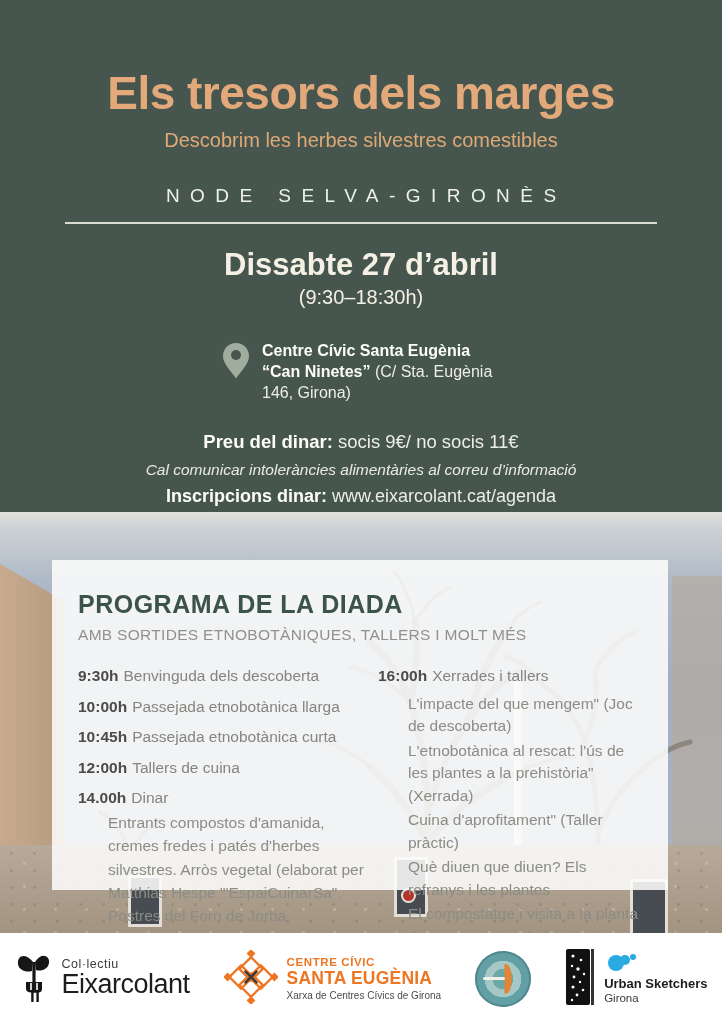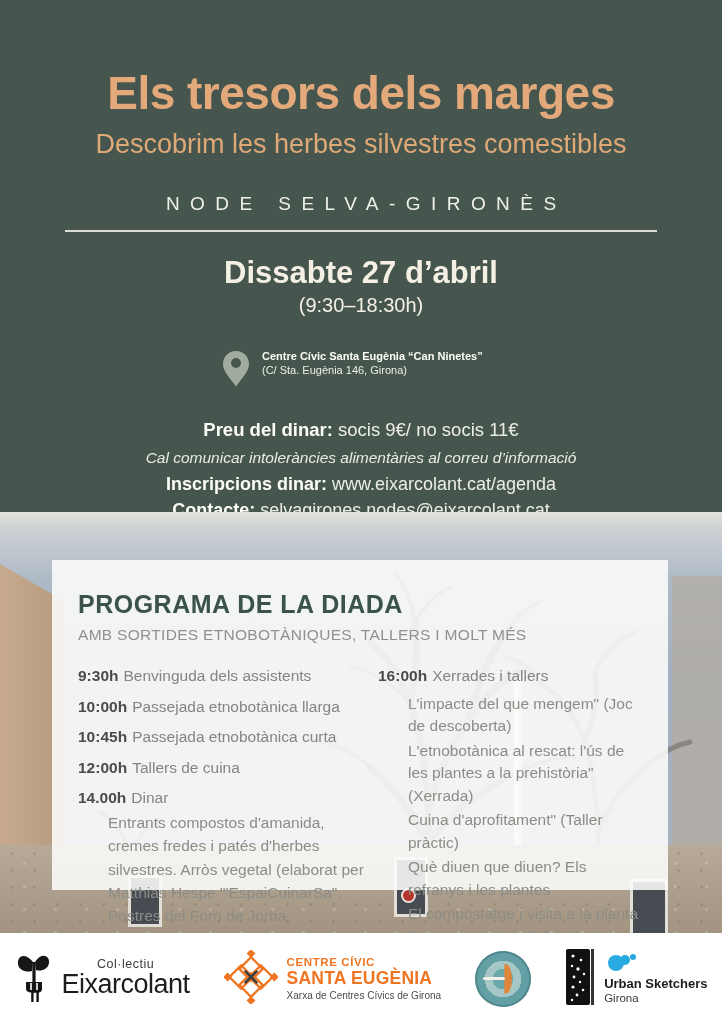--- a/index.html
+++ b/index.html
@@ -3,27 +3,27 @@
 <meta charset="utf-8">
 <style>
   html,body{margin:0;padding:0;background:#888;}
   .poster{position:relative;width:722px;height:1024px;margin:0 auto;overflow:hidden;
           font-family:"Liberation Sans",sans-serif;background:#f9a8d4;}
 
   
   .hero{position:absolute;top:0;left:0;width:100%;height:512px;background:#46564e;
         text-align:center;color:#f0efe8;}
   .hero h1{margin:0;padding-top:66px;font-size:46px;font-weight:bold;color:#e4a97a;letter-spacing:-0.5px;}
-  .hero .subtitle{margin-top:9px;font-size:27px;color:#dfa877;}
+  .hero .subtitle{margin-top:9px;font-size:20px;color:#dfa877;}
   .hero .node{margin-top:33px;font-size:19px;color:#eef1e9;letter-spacing:0.55em;padding-left:0.55em;font-weight:500;}
   .rule{width:592px;margin:15px auto 0;border:none;border-top:2px solid #d9ddd4;}
   .hero .date{margin-top:23px;font-size:31px;font-weight:bold;color:#f4f0e4;}
   .hero .hours{margin-top:3px;font-size:20px;color:#f4f0e4;}
   .info-row{display:flex;justify-content:center;gap:30px;margin-top:32px;text-align:left;}
-  .info-item{display:flex;gap:12px;font-size:11px;line-height:1.3;color:#eceee6;}
+  .info-item{display:flex;gap:12px;font-size:16px;line-height:1.3;color:#eceee6;}
   .info-item.venue{width:278px;}
   .info-item.inclusive{width:262px;}
   .info-item b{color:#fdfdf8;}
   .info-icon-wrap{flex:0 0 auto;padding-top:1px;}
   .hero p{margin:0;}
   .price{margin-top:28px !important;font-size:18.5px;color:#eceee6;}
   .price b,.signup b,.contact b{color:#fdfdf8;}
   .note{margin-top:8px !important;font-style:italic;font-size:15.5px;color:#e9ebe2;}
   .signup{margin-top:7px !important;font-size:18px;color:#eceee6;}
   .contact{margin-top:5px !important;font-size:18px;color:#eceee6;}
@@ -63,21 +63,21 @@
   .sched-item .l{color:#85857f;margin-left:5px;}
   .detail{margin:2px 0 0;padding-left:30px;font-size:15.5px;color:#8c8c86;line-height:1.5;}
   .detail-item{margin:0 0 2px;padding-left:30px;font-size:15.5px;color:#8c8c86;line-height:1.45;}
   .col-right .end{margin-top:10px;}
 
   
   .footer{position:absolute;left:0;bottom:0;width:100%;height:91px;background:#fff;
     display:flex;align-items:center;justify-content:center;gap:34px;}
   .logo{display:flex;align-items:center;}
   .logo-eix{gap:9px;}
-  .eix-text{text-align:center;}
+  .eix-text{text-align:left;}
   .eix-top{font-size:12.5px;color:#3c3c3c;letter-spacing:.5px;}
   .eix-name{font-size:27px;color:#1d1d1b;letter-spacing:-.5px;margin-top:-2px;}
   .logo-cc{gap:9px;}
   .cc-text{text-align:left;line-height:1.12;}
   .cc-l1{font-size:11.5px;font-weight:bold;color:#ee7623;letter-spacing:.6px;}
   .cc-l2{font-size:17.5px;font-weight:bold;color:#ee7623;letter-spacing:.2px;}
   .cc-l3{font-size:10px;color:#4c4c4c;margin-top:2px;}
   .esp-circle{width:56px;height:56px;border-radius:50%;position:relative;
     background:radial-gradient(circle at 50% 50%, #6ba8aa 0 26%, #a5c8c6 26% 46%, #62a0a5 46% 74%, #5b98a0 74% 100%);
     box-shadow:inset 0 0 0 2px rgba(60,110,115,.5);}
@@ -136,21 +136,21 @@
     <div class="win win1"></div>
     <div class="win win2"></div>
     <div class="win win3"></div>
     <div class="redsign"></div>
 
     <div class="panel">
       <h2>PROGRAMA DE LA DIADA</h2>
       <div class="panel-sub">AMB SORTIDES ETNOBOTÀNIQUES, TALLERS I MOLT MÉS</div>
       <div class="columns">
         <div class="col-left">
-          <p class="sched-item"><span class="t">9:30h</span><span class="l">Benvinguda dels assistents</span></p>
+          <p class="sched-item"><span class="t">9:30h</span><span class="l">Benvinguda dels descoberta</span></p>
           <p class="sched-item"><span class="t">10:00h</span><span class="l">Passejada etnobotànica llarga</span></p>
           <p class="sched-item"><span class="t">10:45h</span><span class="l">Passejada etnobotànica curta</span></p>
           <p class="sched-item"><span class="t">12:00h</span><span class="l">Tallers de cuina</span></p>
           <p class="sched-item" style="margin-bottom:4px;"><span class="t">14.00h</span><span class="l">Dinar</span></p>
           <p class="detail">Entrants compostos d'amanida, cremes fredes i patés d'herbes silvestres. Arròs vegetal (elaborat per Matthias Hespe "'EspaiCuinarSa".  Postres del Forn de Jorba</p>
         </div>
         <div class="col-right">
           <p class="sched-item" style="margin-bottom:8px;"><span class="t">16:00h</span><span class="l">Xerrades i tallers</span></p>
           <p class="detail-item">L'impacte del que mengem" (Joc de descoberta)</p>
           <p class="detail-item">L'etnobotànica al rescat: l'ús de les plantes a la prehistòria" (Xerrada)</p>

